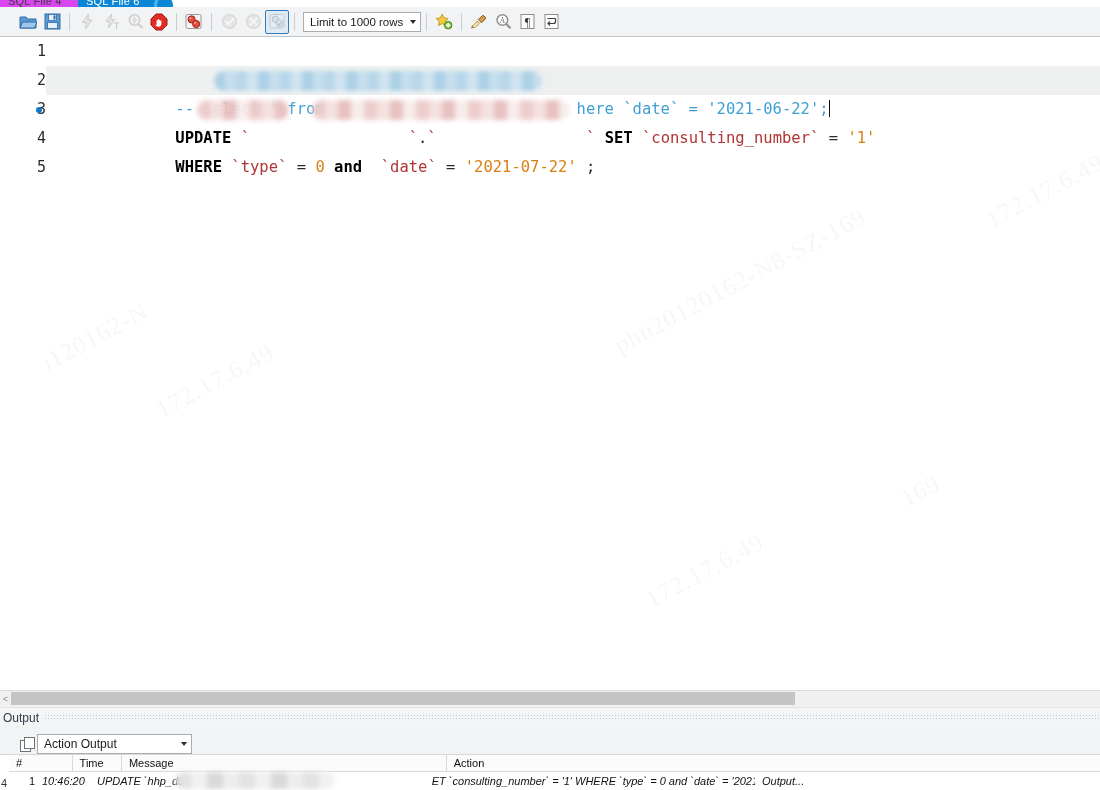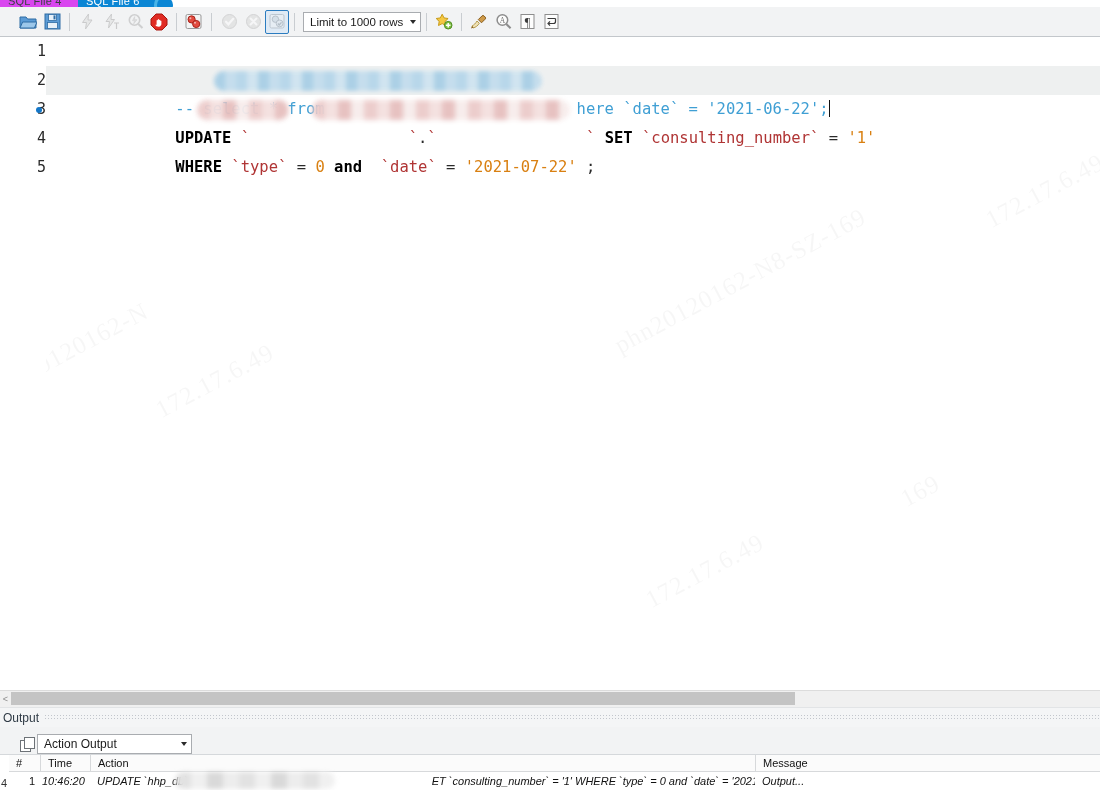--- a/index.html
+++ b/index.html
@@ -347,23 +347,23 @@
     </div>
   </div>
 
   <div class="tablewrap">
     <div class="leftrail">
       <span>4</span>
     </div>
 
     <div class="thead">
       <div class="th first" style="width:31px;">#</div>
-      <div class="th" style="width:50px;">Time</div>
+      <div class="th" style="width:50px;margin-left:32px;">Time</div>
+      <div class="th" style="width:330px;">Message</div>
       <div class="th" style="width:665px;">Action</div>
-      <div class="th" style="width:330px;">Message</div>
     </div>
 
     <div class="trow">
       <div class="td num" style="width:31px;">1</div>
       <div class="td pad" style="width:50px;padding-left:2px;">10:46:20</div>
       <div class="td pad" style="width:665px;">
         <span>UPDATE `hhp_db`</span><span style="opacity:0;">[redacted table]</span><span style="margin-left:168px;">ET `consulting_number` = '1'  WHERE `type` = 0 and  `date` = '2021-07-22'</span>
       </div>
       <div class="td pad" style="width:330px;">Output...</div>
       <div class="rowblob"></div>

